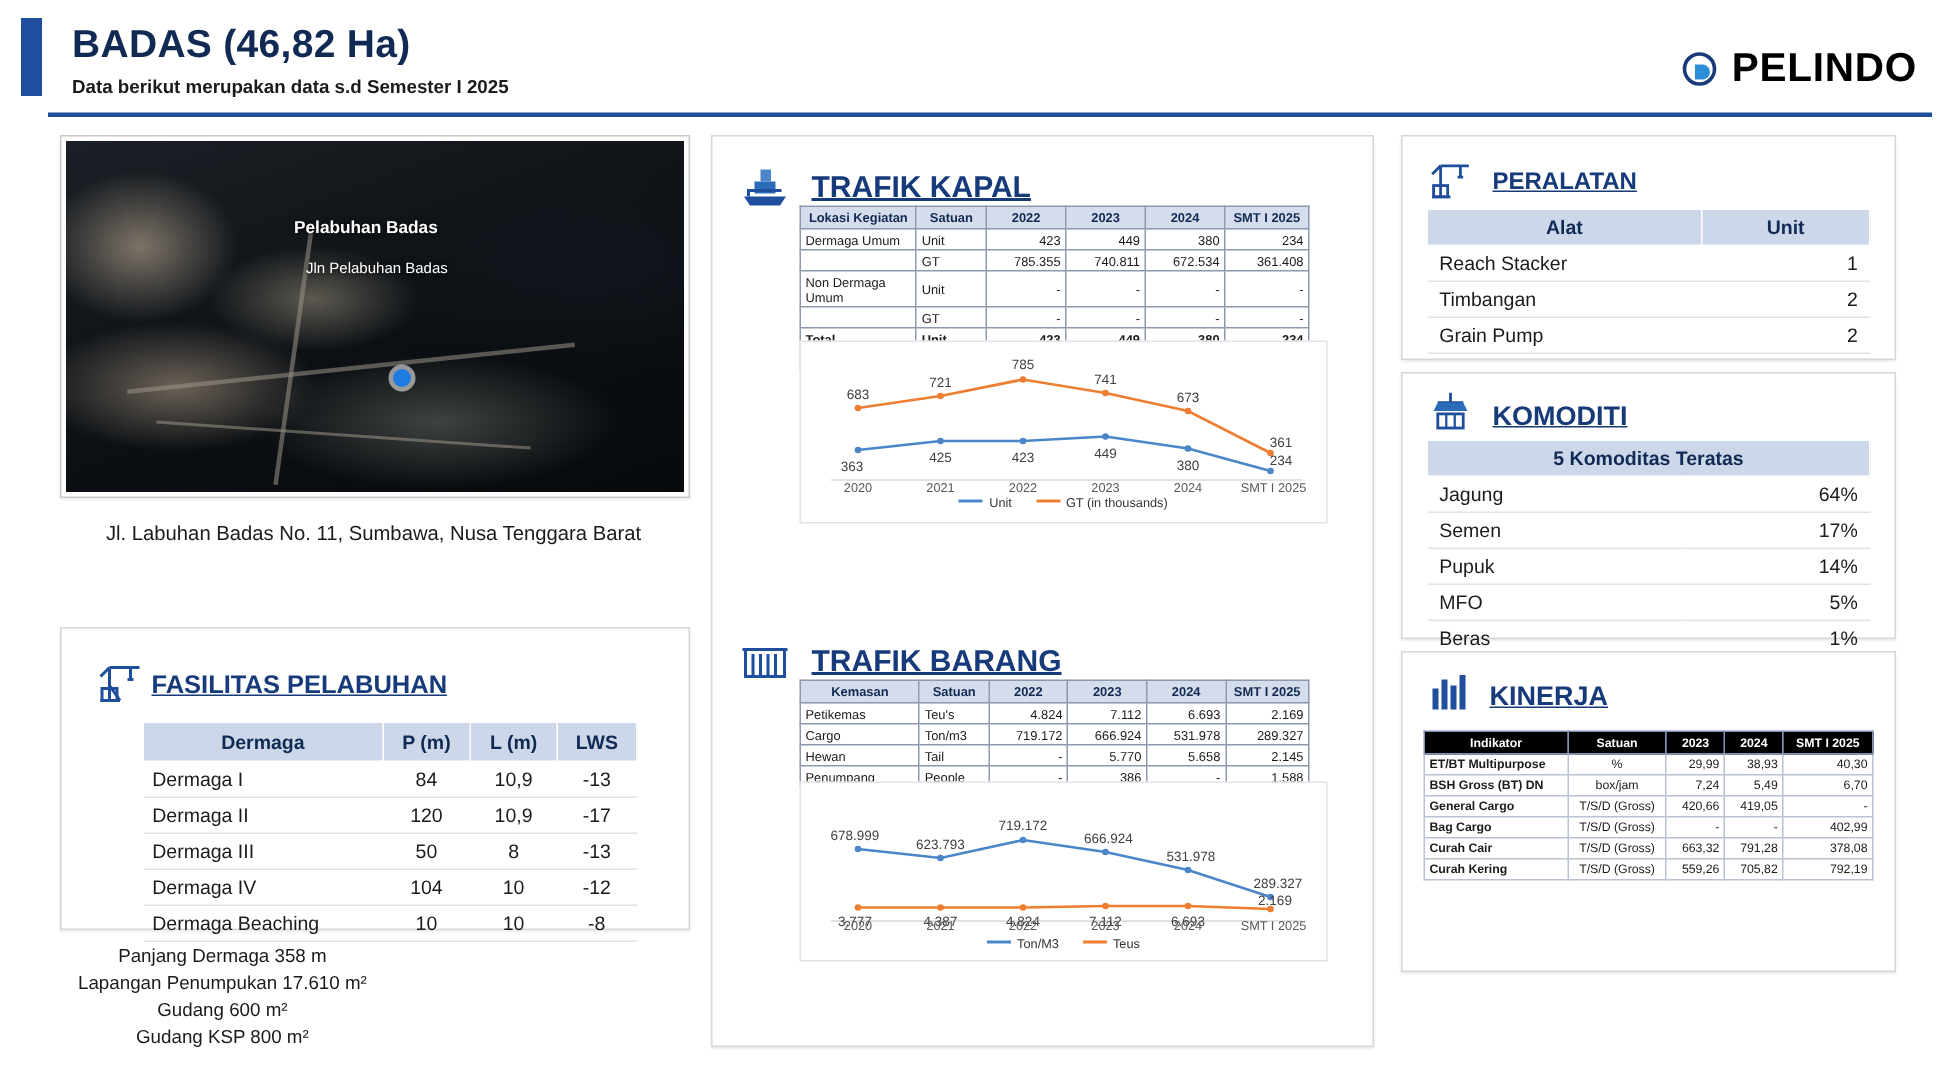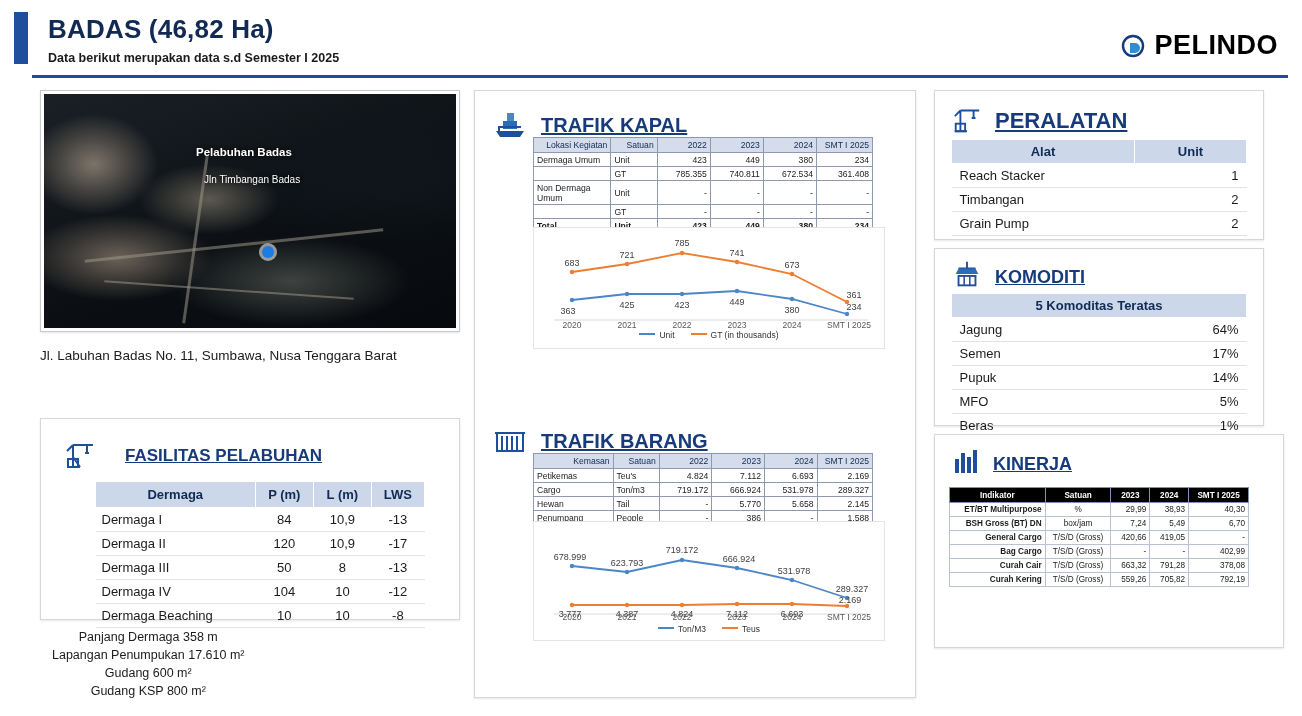--- a/index.html
+++ b/index.html
@@ -32,58 +32,58 @@
        radial-gradient(ellipse 130px 60px at 18% 70%, #6b6257 0%, rgba(30,30,30,0) 72%),
        radial-gradient(ellipse 100px 50px at 40% 45%, #5c5950 0%, rgba(20,20,20,0) 70%),
        radial-gradient(ellipse 90px 70px at 12% 30%, #7d7468 0%, rgba(20,20,20,0) 72%),
        radial-gradient(ellipse 160px 60px at 60% 80%, #3e4340 0%, rgba(10,10,10,0) 75%),
        radial-gradient(ellipse 200px 90px at 85% 35%, #10161c 0%, rgba(8,10,14,0) 80%),
        linear-gradient(160deg,#1b2026 0%, #0b0f13 60%, #070a0d 100%);
      overflow:hidden;}
   .photo .road{position:absolute;background:#9a9486;opacity:.55;}
   .photo .pin{position:absolute;left:218px;top:152px;width:12px;height:12px;border-radius:50%;background:#1f7be0;box-shadow:0 0 0 3px rgba(255,255,255,.55);}
   .photo-label{position:absolute;color:#ffffff;font-size:11.5px;text-shadow:0 0 4px #000;}
-  .addr{position:absolute;left:40px;top:348px;width:418px;font-size:13.5px;color:#1b1b1b;}
+  .addr{position:absolute;left:40px;top:348px;width:418px;font-size:13.5px;color:#1b1b1b;text-align:center;}
 
   .fasilitas-card{left:40px;top:418px;width:418px;height:200px;}
-  .fas-head{position:absolute;left:22px;top:18px;display:flex;align-items:center;gap:28px;}
+  .fas-head{position:absolute;left:22px;top:18px;display:flex;align-items:center;gap:4px;}
   .sec-title{font-size:17px;font-weight:bold;color:#173a7a;text-decoration:underline;}
   .fas-table{position:absolute;left:54px;top:62px;width:330px;border-collapse:collapse;font-size:13px;}
   .fas-table th{background:#ccd7ea;color:#102a54;font-weight:bold;padding:5px 6px;border:1px solid #ffffff;}
   .fas-table td{padding:4px 6px;border-bottom:1px solid #e2e2e2;}
   .fas-table td.r{text-align:center;}
   .fas-foot{position:absolute;left:52px;top:628px;font-size:12.5px;line-height:18px;text-align:center;}
 
   
   .mid-card{left:474px;top:90px;width:440px;height:606px;}
   .mid-head{position:absolute;display:flex;align-items:center;gap:14px;}
   .mini-table{border-collapse:collapse;font-size:8.6px;}
-  .mini-table th{background:#d5dceb;color:#102a54;font-weight:normal;border:1px solid #8d99ad;padding:2px 3px;text-align:right;}
+  .mini-table th{background:#d5dceb;color:#102a54;font-weight:bold;border:1px solid #8d99ad;padding:2px 3px;text-align:center;}
   .mini-table td{border:1px solid #8d99ad;padding:1.5px 3px;}
   .mini-table td.lab{text-align:left;}
   .mini-table td.num{text-align:right;}
   .mini-table tr.tot td{font-weight:bold;}
   .chart-box{position:absolute;border:1px solid #e4e4e4;background:#fff;}
   .chart-svg{display:block;}
   .legend{display:flex;justify-content:center;gap:16px;font-size:8.5px;color:#333;margin-top:2px;}
   .legend i{display:inline-block;width:16px;height:2px;vertical-align:middle;margin-right:4px;position:relative;top:-2px;}
 
   
   .peralatan-card{left:934px;top:90px;width:328px;height:148px;}
   .komoditi-card{left:934px;top:248px;width:328px;height:176px;}
-  .kinerja-card{left:934px;top:434px;width:328px;height:212px;padding-left:20px;}
+  .kinerja-card{left:934px;top:434px;width:328px;height:212px;}
   .r-head{position:absolute;display:flex;align-items:center;gap:12px;}
   .r-table{border-collapse:collapse;font-size:13px;width:100%;}
   .r-table th{background:#ccd7ea;color:#102a54;font-weight:bold;padding:4px 8px;border:1px solid #fff;}
   .r-table td{padding:4px 8px;border-bottom:1px solid #e2e2e2;}
   .r-table td.v{text-align:right;}
   .k-table{border-collapse:collapse;font-size:8.2px;width:100%;}
   .k-table th{background:#000000;color:#fff;font-weight:bold;border:1px solid #7f92b5;padding:2.5px 3px;}
   .k-table td{border:1px solid #b9c2d3;padding:2px 3px;}
-  .k-table td.l{text-align:right;font-weight:bold;}
+  .k-table td.l{text-align:left;font-weight:bold;}
   .k-table td.c{text-align:center;}
   .k-table td.n{text-align:right;}
 </style>
 </head>
 <body>
 
 <div class="header">
   <div class="header-bar"></div>
   <div class="title">BADAS (46,82 Ha)</div>
   <div class="subtitle">Data berikut merupakan data s.d Semester I 2025</div>
@@ -99,21 +99,21 @@
   </div>
 </div>
 
 <div class="card photo-card">
   <div class="photo">
     <div class="road" style="left:40px;top:150px;width:300px;height:3px;transform:rotate(-6deg);"></div>
     <div class="road" style="left:150px;top:60px;width:3px;height:170px;transform:rotate(8deg);"></div>
     <div class="road" style="left:60px;top:195px;width:250px;height:2px;transform:rotate(4deg);"></div>
     <div class="pin"></div>
     <div class="photo-label" style="left:152px;top:52px;font-weight:bold;">Pelabuhan Badas</div>
-    <div class="photo-label" style="left:160px;top:80px;font-size:10px;">Jln Timbangan Badas</div>
+    <div class="photo-label" style="left:160px;top:80px;font-size:10px;">Jln Pelabuhan Badas</div>
   </div>
 </div>
 <div class="addr">Jl. Labuhan Badas No. 11, Sumbawa, Nusa Tenggara Barat</div>
 
 <div class="card fasilitas-card">
   <div class="fas-head">
     <span>
       <svg width="34" height="34" viewBox="0 0 34 34">
         <path d="M4 30 L17 30 M10 30 L10 8 M10 8 L30 8 M10 8 L4 14 M24 8 L24 16 M22 16 L26 16 M17 30 L10 20" fill="none" stroke="#1f4e9c" stroke-width="2"></path>
         <rect x="5" y="22" width="10" height="8" fill="none" stroke="#1f4e9c" stroke-width="2"></rect>
@@ -417,21 +417,21 @@
 </div>
 
 <div class="card peralatan-card">
   <div class="r-head" style="left:16px;top:12px;">
     <span>
       <svg width="32" height="32" viewBox="0 0 34 34">
         <path d="M4 30 L17 30 M10 30 L10 8 M10 8 L30 8 M10 8 L4 14 M24 8 L24 16 M22 16 L26 16" fill="none" stroke="#1f4e9c" stroke-width="2"></path>
         <rect x="5" y="22" width="10" height="8" fill="none" stroke="#1f4e9c" stroke-width="2"></rect>
       </svg>
     </span>
-    <span class="sec-title" style="font-size:22px;">PERALATAN</span>
+    <span class="sec-title" style="font-size:16px;">PERALATAN</span>
   </div>
   <table class="r-table" style="position:absolute;left:16px;top:48px;width:296px;">
     <thead>
         <tr>
       <th style="width:62%">Alat</th>
       <th>Unit</th>
     </tr>
       </thead>
     <tbody>
       <tr>

